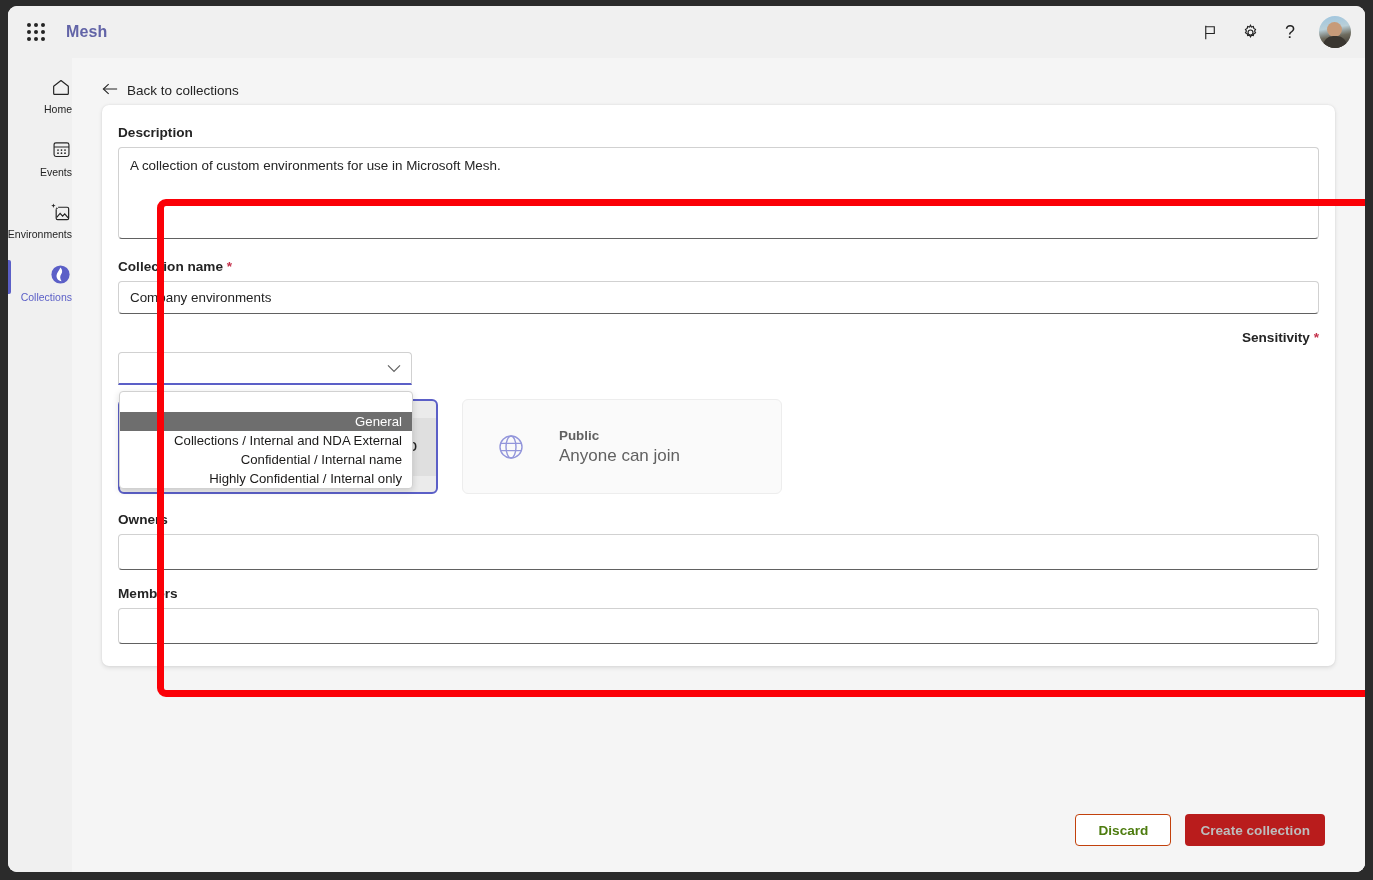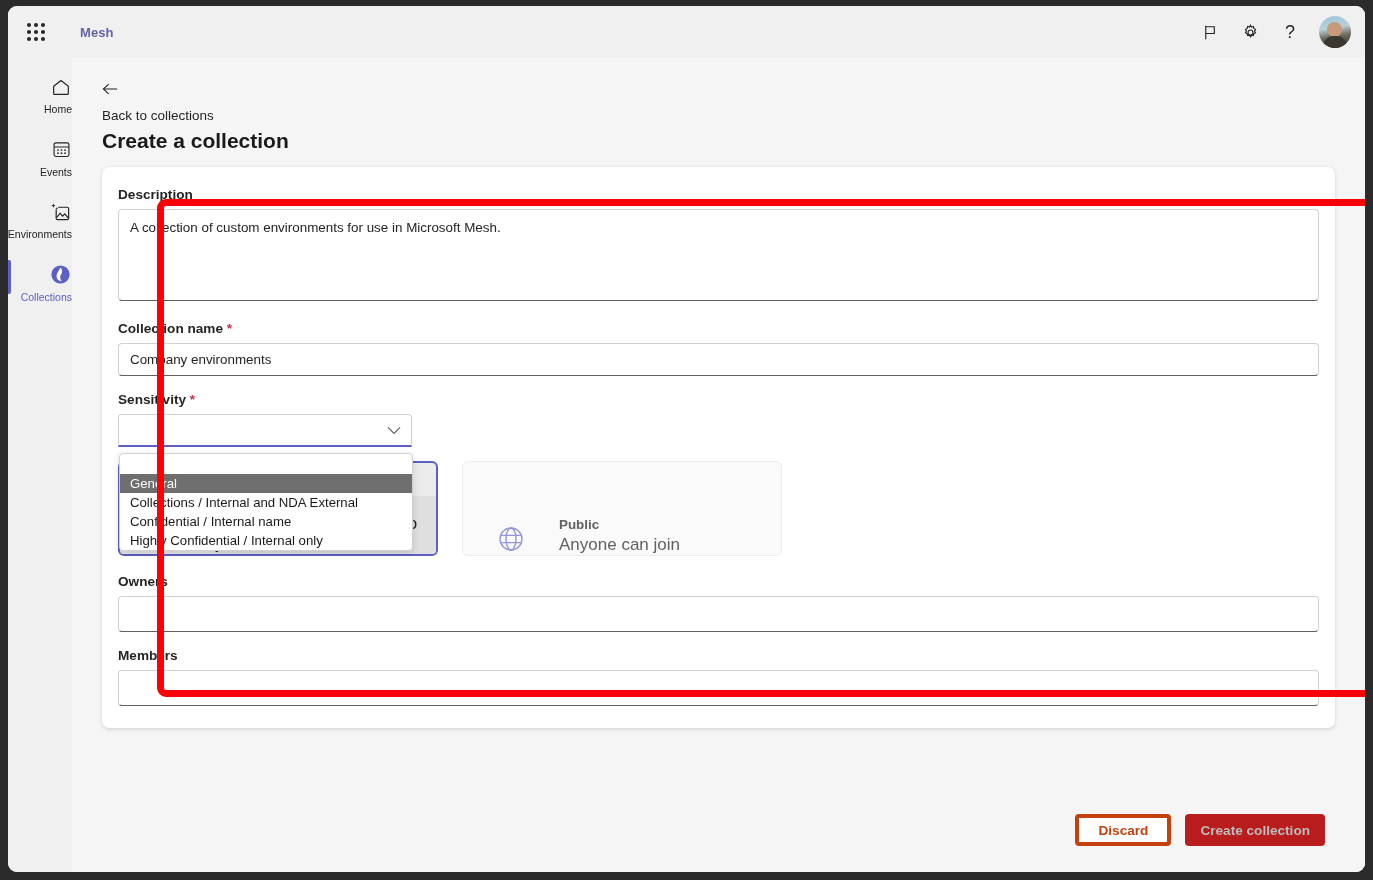--- a/index.html
+++ b/index.html
@@ -35,22 +35,22 @@
     cursor: pointer;
   }
   .waffle-grid {
     display: grid;
     grid-template-columns: repeat(3, 4px);
     grid-template-rows: repeat(3, 4px);
     gap: 3px;
   }
   .waffle-grid i { width: 4px; height: 4px; background: #242424; border-radius: 50%; display: block; }
   .app-title {
-    font-size: 13px; font-weight: bold; color: #6264a7;
-    margin-left: 16px; letter-spacing: .1px; text-align: right;
+    font-size: 16px; font-weight: bold; color: #6264a7;
+    margin-left: 2px; letter-spacing: .1px; text-align: right;
   }
   .topbar-right {
     margin-left: auto;
     display: flex; align-items: center; gap: 6px;
     padding-right: 14px;
   }
   .tb-icon {
     width: 34px; height: 34px;
     display: flex; align-items: center; justify-content: center;
     cursor: pointer; border-radius: 4px; color: #242424;
@@ -100,24 +100,23 @@
 
   
   .content {
     flex: 1; background: #f5f5f5;
     position: relative; overflow: hidden;
     display: flex; flex-direction: column;
   }
   .content-inner { padding: 24px 30px 0 30px; flex: 1; position: relative; }
 
   .back-link {
-    display: inline-flex; align-items: flex-start; gap: 9px;
+    display: inline-flex; align-items: center; gap: 9px;
     font-size: 13.5px; color: #242424; cursor: pointer;
     margin-bottom: 6px;
-    flex-direction: column;
   }
   .page-title { font-size: 21px; font-weight: bold; color: #1b1a19; margin-bottom: 14px; }
 
   
   .form-card {
     background: #ffffff;
     border-radius: 7px;
     box-shadow: 0 1.5px 4px rgba(0,0,0,.10), 0 0 2px rgba(0,0,0,.08);
     padding: 20px 16px 22px 16px;
     position: relative;
@@ -175,21 +174,21 @@
     cursor: pointer; white-space: nowrap;
   }
   .opt.blank { height: 20px; }
   .opt.selected { background: #6e6e6e; color: #ffffff; }
 
   
   .privacy-row { display: flex; gap: 24px; margin-top: 4px; }
   .privacy-card {
     width: 320px; height: 95px;
     border-radius: 6px;
-    display: flex; align-items: flex-end;
+    display: flex; align-items: center;
     overflow: hidden; cursor: pointer;
     background: #fafafa;
     border: 1px solid #ededed;
   }
   .privacy-card.selected {
     border: 2px solid #5b5fc7;
     background: #ebebeb;
   }
   .privacy-card .pc-icon {
     width: 96px; display: flex; align-items: center; justify-content: center;
@@ -213,21 +212,21 @@
     gap: 14px; padding: 0 40px 12px 0;
     background: #f5f5f5;
   }
   .btn {
     height: 32px; min-width: 96px;
     border-radius: 4px; font-size: 13.6px; font-weight: bold;
     font-family: inherit; cursor: pointer;
     display: inline-flex; align-items: center; justify-content: center;
     padding: 0 14px;
   }
-  .btn-secondary { background: #fff; border: 4px solid #c2410c; color: #c2410c; }
+  .btn-secondary { background: #fff; border: 1px solid #c2410c; color: #4d7c0f; }
   .btn-disabled { background: #b91c1c; border: 1px solid transparent; color: #bdbdbd; cursor: default; }
 
   
   .red-highlight {
     position: absolute;
     left: 85px; top: 141px;
     width: 1265px; height: 498px;
     border: 7px solid #fb0007;
     border-radius: 9px;
     pointer-events: none;
@@ -334,38 +333,37 @@
         <div class="back-link">
           <span>
             <svg width="16" height="14" viewBox="0 0 18 14" fill="none" stroke="#242424" stroke-width="1.2">
               <path d="M17 7H2"></path>
                 <path d="M7.5 1.5L1.5 7l6 5.5"></path>
             </svg>
           </span>
           <span>Back to collections</span>
         </div>
 
-        <div class="page-title">Create a collection</div>
 
         
         <div class="form-card">
 
           <div class="field">
             <label class="field-label">Description</label>
             <textarea class="text-area" style="">A collection of custom environments for use in Microsoft Mesh.</textarea>
           </div>
 
           <div class="field">
             <label class="field-label">
               <span>Collection name</span><span class="req"> *</span>
             </label>
             <input class="text-input" type="text" value="Company environments" style="">
           </div>
 
-          <div class="field" style="margin-bottom:14px;">
+          <div class="field" style="margin-bottom:14px;text-align:right;">
             <label class="field-label">
               <span>Sensitivity</span><span class="req"> *</span>
             </label>
 
             <div class="select-wrap">
               <div class="select-box">
                 <span class="select-value"></span>
                 <span>
                   <svg width="14" height="9" viewBox="0 0 14 9" fill="none" stroke="#616161" stroke-width="1.2">
                     <path d="M1 1.3L7 7.3l6-6"></path>

